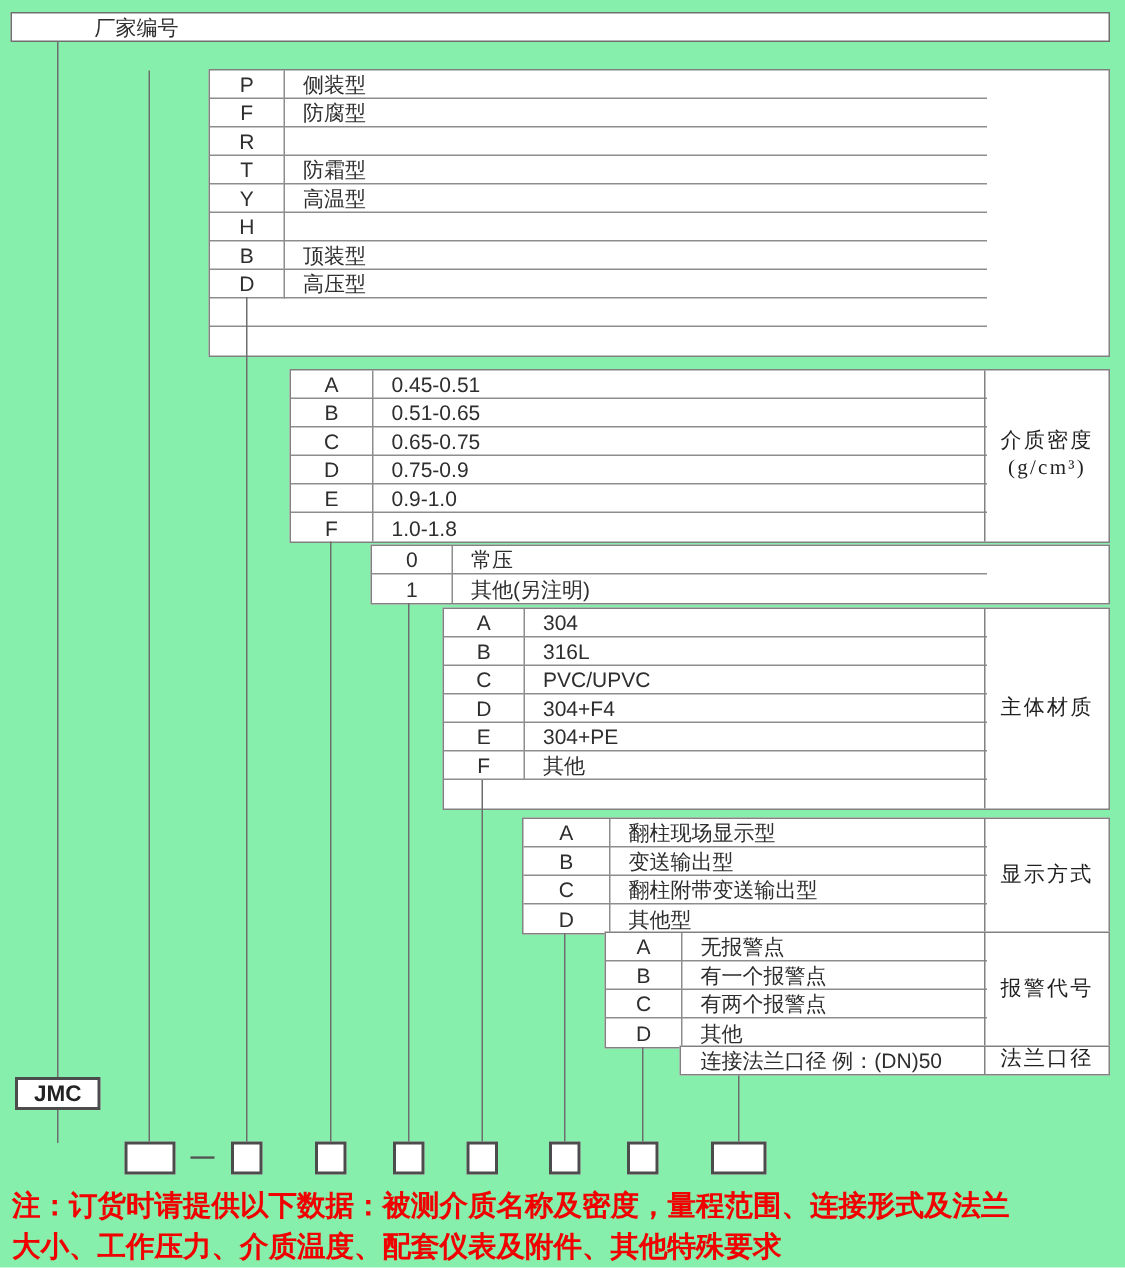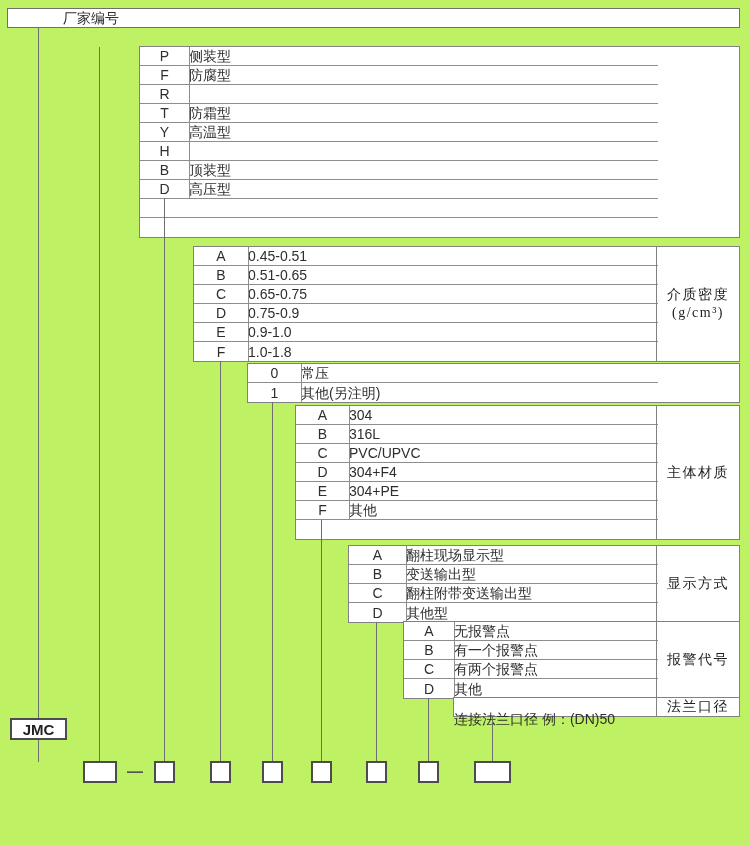--- a/index.html
+++ b/index.html
@@ -1,26 +1,26 @@
 <!DOCTYPE html>
 <html><head>
 <meta charset="utf-8">
 <style>
   html,body { margin:0; padding:0; background:#ffffff; }
   .canvas {
-    position:relative; width:750px; height:845px; background:#bef264;
+    position:relative; width:750px; height:845px; background:#86efac;
     font-family:"Liberation Sans", sans-serif; overflow:hidden;text-decoration:underline;
   }
   .box { position:absolute; box-sizing:border-box; border:1px solid #6f6f6f; background:#fff; }
   .sec { position:absolute; box-sizing:border-box; border:1px solid #818181; background:#fff; }
   .rows { position:absolute; left:0; top:0; }
   .row { height:19px; box-sizing:border-box; border-bottom:1px solid #8d8d8d; display:flex; align-items:center; }
   .row:last-child { border-bottom:none; }
   .key { text-align:center; font-size:14px; color:#2e2e2e; line-height:18px; flex:none; }
-  .val { font-size:14px; color:#2e2e2e; line-height:18px; white-space:nowrap; }
+  .val { padding-left:13px; font-size:14px; color:#2e2e2e; line-height:18px; white-space:nowrap; }
   .keydiv { position:absolute; width:1px; background:#8d8d8d; top:0; }
   .labelcol {
     position:absolute; top:0; bottom:0; right:0; border-left:1px solid #818181;
     display:flex; flex-direction:column; justify-content:center; align-items:center;
     font-family:"Liberation Serif", serif; font-size:14px; color:#1f1f1f; letter-spacing:1.5px;
     line-height:18px; text-align:center;
   }
   .hdr-text { font-size:14px; color:#2e2e2e; line-height:18px; }
   .vline { position:absolute; width:1px; background:#6e6e6e; }
   .mbox { position:absolute; box-sizing:border-box; border:2px solid #4c4c4c; background:#fff;
@@ -210,21 +210,21 @@
           </div>
         </div>
         <div class="keydiv" style="left: 50px; height: 76px;"></div>
         <div class="labelcol" style="width: 82px;">
           <div>报警代号</div>
         </div>
       </div>
     </div>
 
   <div class="sec" style="left:453px; top:697px; width:287px; height:20px;">
-    <span class="val" style="position:absolute; left:0; top:12px; line-height:18px;">连接法兰口径 例：(DN)50</span>
+    <span class="val" style="position:absolute; left:0; top:0; line-height:18px;">连接法兰口径 例：(DN)50</span>
     <div class="labelcol" style="width:82px;">法兰口径</div>
   </div>
 
   <div id="connectors">
       <div class="vline" style="left: 38px; top: 28px; height: 734px;"></div>
       <div class="vline" style="left: 99px; top: 47px; height: 715px;"></div>
       <div class="vline" style="left: 164px; top: 198px; height: 564px;"></div>
       <div class="vline" style="left: 220px; top: 361px; height: 401px;"></div>
       <div class="vline" style="left: 272px; top: 402px; height: 360px;"></div>
       <div class="vline" style="left: 321px; top: 520px; height: 242px;"></div>
@@ -241,14 +241,18 @@
       <div class="mbox" style="left: 83px; top: 761px; width: 34px; height: 22px;"></div>
       <div class="mbox" style="left: 154px; top: 761px; width: 21px; height: 22px;"></div>
       <div class="mbox" style="left: 210px; top: 761px; width: 21px; height: 22px;"></div>
       <div class="mbox" style="left: 262px; top: 761px; width: 21px; height: 22px;"></div>
       <div class="mbox" style="left: 311px; top: 761px; width: 21px; height: 22px;"></div>
       <div class="mbox" style="left: 366px; top: 761px; width: 21px; height: 22px;"></div>
       <div class="mbox" style="left: 418px; top: 761px; width: 21px; height: 22px;"></div>
       <div class="mbox" style="left: 474px; top: 761px; width: 37px; height: 22px;"></div>
     </div>
 
+  <div class="note">
+    <div>注：订货时请提供以下数据：被测介质名称及密度，量程范围、连接形式及法兰</div>
+    <div>大小、工作压力、介质温度、配套仪表及附件、其他特殊要求</div>
+  </div>
 
 </div>
 
 </body></html>

